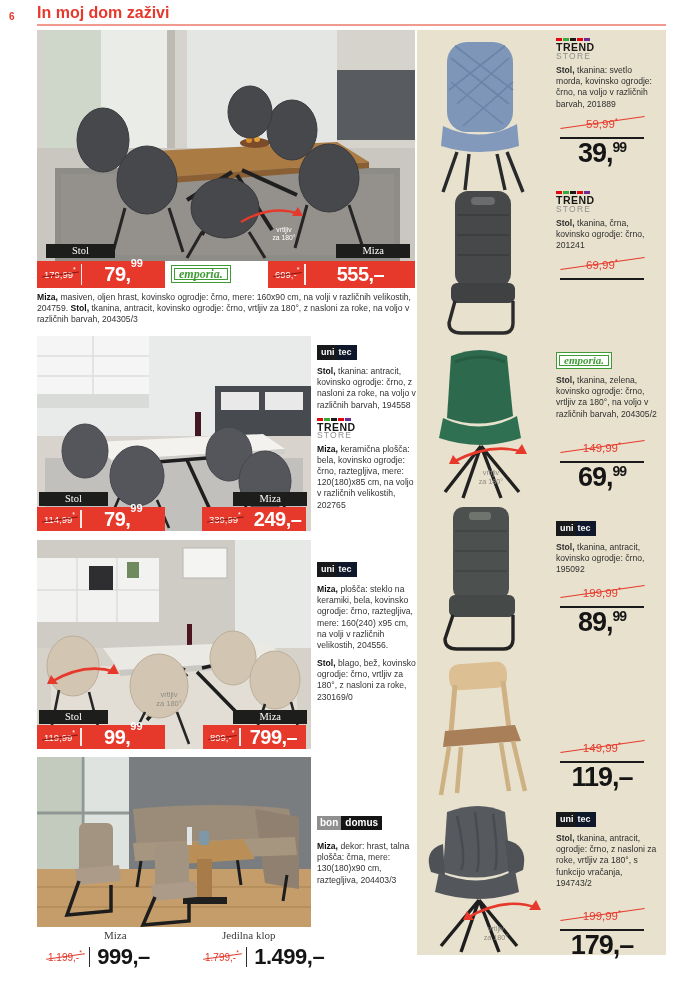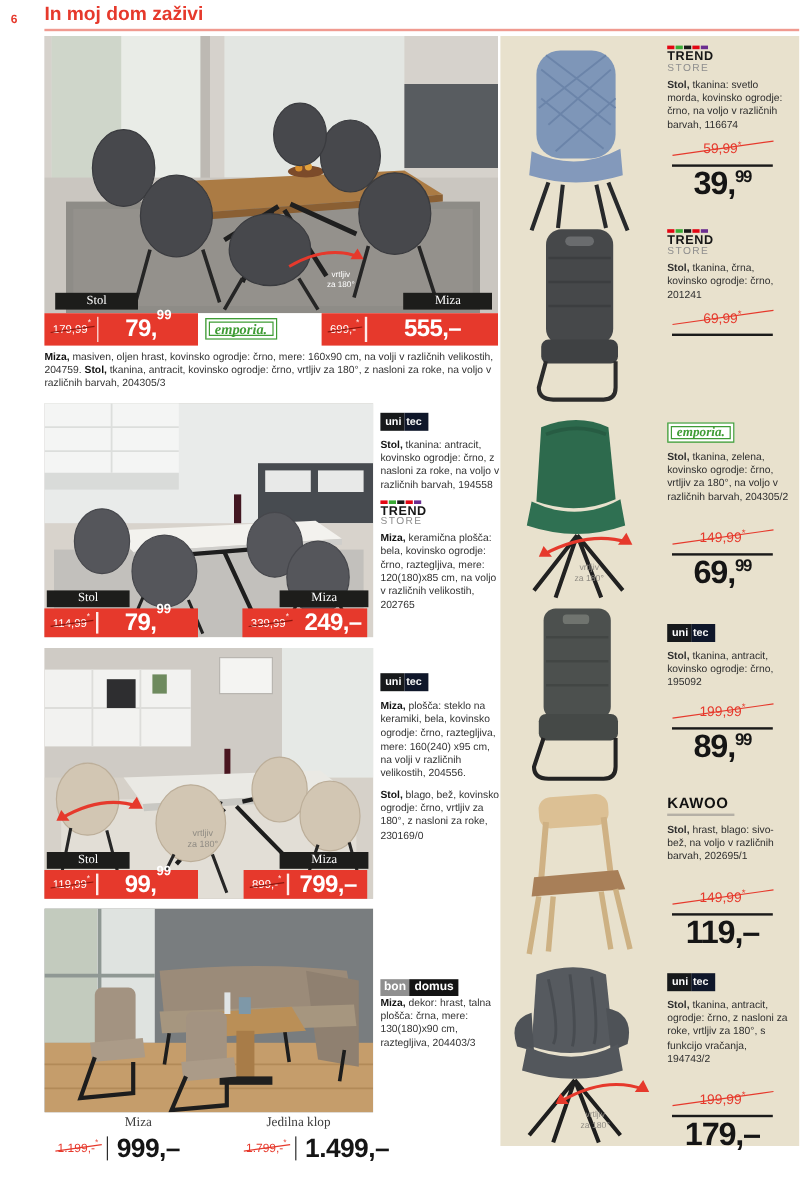--- a/index.html
+++ b/index.html
@@ -262,21 +262,21 @@
       <path d="M42 124 L30 158 L74 154 L74 128" stroke="#1d1d1d" stroke-width="3.5" fill="none"></path>
       <rect x="118" y="86" width="34" height="48" rx="6" fill="#a39381"></rect>
       <polygon points="114,128 158,124 160,140 116,144" fill="#ab9b88"></polygon>
       <path d="M118 140 L106 168 L152 164 L152 142" stroke="#1d1d1d" stroke-width="3.5" fill="none"></path>
     </g>
     <rect x="150" y="70" width="5" height="18" fill="#dfe4e6"></rect>
       <rect x="162" y="74" width="10" height="14" fill="#7e98a8"></rect>
   </svg>
 </div>
 <div class="sidecol" style="top:812px">
-  <div class="logo-bondomus" style="margin-bottom:0">
+  <div class="logo-bondomus" style="margin-bottom:11px">
       <span class="b1">bon</span>
       <span class="b2">domus</span>
     </div>
   <div class="desc"><b>Miza,</b><span> dekor: hrast, talna plošča: črna, mere: 130(180)x90 cm, raztegljiva, 204403/3</span></div>
 </div>
 <div class="p4label" style="left:104px;top:929px">Miza</div>
 <div class="p4label" style="left:222px;top:929px">Jedilna klop</div>
 <div class="p4" style="left:48px;top:944px">
   <span class="old redtxt"><span>1.199,-</span><sup>*</sup><i class="slash"></i></span>
   <span class="bar"></span>
@@ -302,21 +302,21 @@
         <div class="trend-strip">
             <i style="background:#e30613"></i>
             <i style="background:#3aaa35"></i>
             <i style="background:#1a1a1a"></i>
             <i style="background:#e30613"></i>
             <i style="background:#6b2d90"></i>
           </div>
         <div class="t1">TREND</div>
           <div class="t2">STORE</div>
       </div>
-      <div class="rdesc"><b>Stol,</b><span> tkanina: svetlo morda, kovinsko ogrodje: črno, na voljo v različnih barvah, 116674</span></div>
+      <div class="rdesc"><b>Stol,</b><span> tkanina: svetlo morda, kovinsko ogrodje: črno, na voljo v različnih barvah, 201889</span></div>
     </div>
     <span class="sp-old" style="position:absolute;left:145px;top:86px"><span>59,99</span><sup>*</sup><i class="slash"></i></span>
     <div class="sp-line" style="position:absolute;left:143px;top:104px"></div>
     <div class="sp-new" style="position:absolute;left:139px;top:108px;width:92px"><span>39,</span><sup>99</sup></div>
   </div>
 
   <div class="rblock" style="top:155px;height:155px">
     <svg class="abs" style="left:0;top:2px" width="135" height="152" viewBox="0 0 135 152">
       <rect x="38" y="4" width="56" height="96" rx="13" fill="#46484a"></rect>
       <rect x="54" y="10" width="24" height="8" rx="4" fill="#6a6c6e"></rect>
@@ -386,27 +386,20 @@
     <div class="sp-new" style="position:absolute;left:139px;top:102px;width:92px"><span>89,</span><sup>99</sup></div>
   </div>
 
   <div class="rblock" style="top:625px;height:145px">
     <svg class="abs" style="left:0;top:0" width="135" height="145" viewBox="0 0 135 145">
       <rect x="32" y="8" width="58" height="26" rx="10" fill="#dcc094" transform="rotate(-4 61 21)"></rect>
       <path d="M38 30 L34 78 M86 26 L92 74" stroke="#cfb184" stroke-width="5"></path>
       <polygon points="28,76 98,70 104,86 26,92" fill="#a87f58"></polygon>
       <path d="M32 92 L24 140 M96 86 L108 136 M44 92 L40 138 M84 88 L92 136" stroke="#cdb183" stroke-width="4.5" fill="none"></path>
     </svg>
-    <div class="rtext" style="top:8px">
-      <div class="logo-kawoo" style="margin-bottom:6px">
-        <div class="k1">KAWOO</div>
-          <div class="kbar"></div>
-      </div>
-      <div class="rdesc"><b>Stol,</b><span> hrast, blago: sivo-bež, na voljo v različnih barvah, 202695/1</span></div>
-    </div>
     <span class="sp-old" style="position:absolute;left:145px;top:85px"><span>149,99</span><sup>*</sup><i class="slash"></i></span>
     <div class="sp-line" style="position:absolute;left:143px;top:103px"></div>
     <div class="sp-new" style="position:absolute;left:139px;top:107px;width:92px"><span>119,–</span><sup></sup></div>
   </div>
 
   <div class="rblock" style="top:770px;height:155px">
     <svg class="abs" style="left:0;top:0" width="135" height="155" viewBox="0 0 135 155">
       <path d="M30 12 Q62 0 88 12 L94 70 Q62 84 26 72 Z" fill="#565a5f"></path>
       <path d="M40 16 Q50 60 44 70 M58 12 Q64 58 60 72 M76 14 Q82 56 78 70" stroke="#484c51" stroke-width="2.4" fill="none"></path>
       <path d="M88 40 Q112 44 106 70 L92 76" fill="#4e5257"></path>

